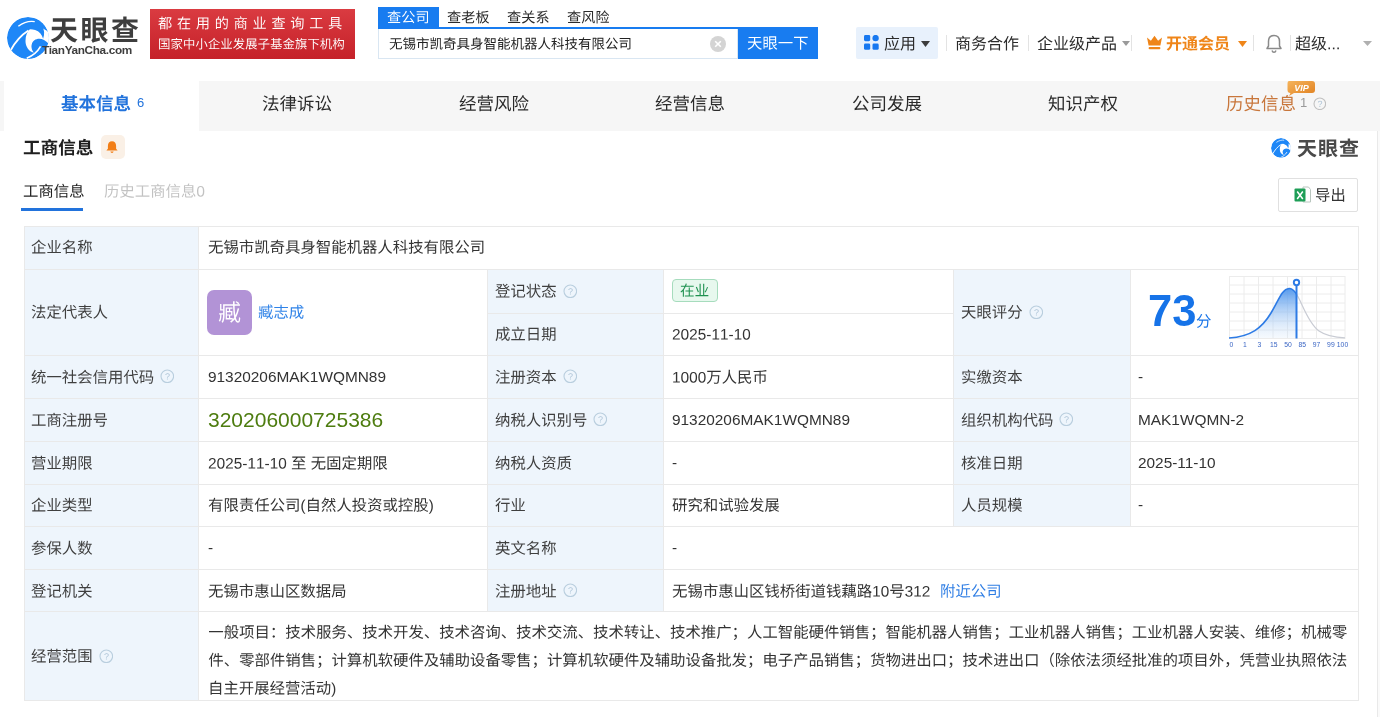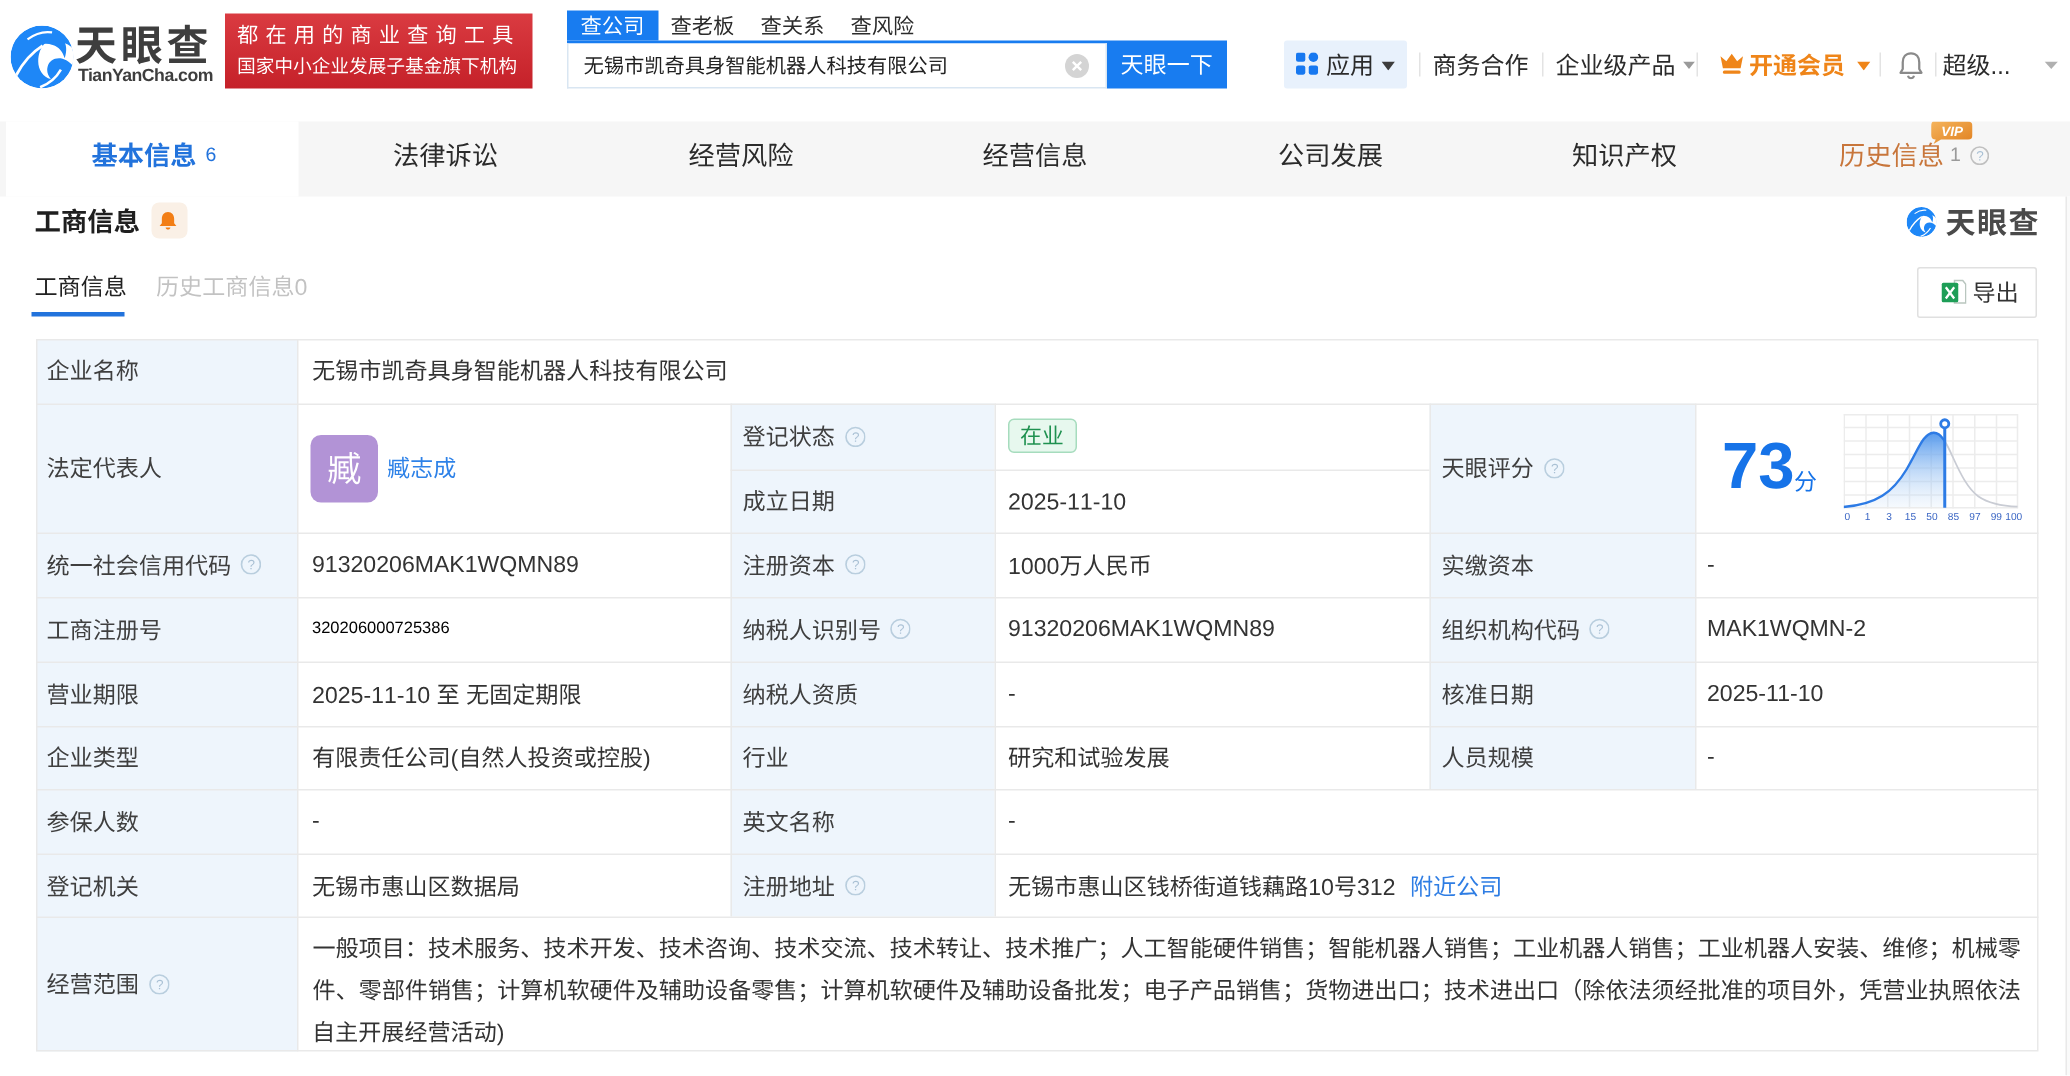--- a/index.html
+++ b/index.html
@@ -251,21 +251,21 @@
   </svg>
 <div style="position:absolute;left:0.0px;top:0.0px;width:1380.0px;height:80.0px;background:#fff;"></div>
 <svg style="position:absolute;left:7px;top:16.5px;width:42px;height:42px" viewBox="0 0 100 100">
     <use href="#swirl"></use>
   </svg>
 <svg style="position:absolute;left:50.0px;top:10.40px;width:89.00px;height:39.20px" viewBox="0 0 3179 1400" fill="#3e3e3e">
     <use href="#g0" x="0" y="1080"></use>
     <use href="#g1" x="1089" y="1080"></use>
     <use href="#g2" x="2179" y="1080"></use>
   </svg>
-<div style="position:absolute;top:41.54px;font-size:11.80px;color:#3e3e3e;font-weight:700;line-height:16.52px;white-space:pre;letter-spacing:-0.35px;left:52px;">TianYanCha.com</div>
+<div style="position:absolute;top:41.54px;font-size:11.80px;color:#3e3e3e;font-weight:700;line-height:16.52px;white-space:pre;letter-spacing:-0.35px;left:42px;">TianYanCha.com</div>
 <div style="position:absolute;left:150.0px;top:9.0px;width:205.0px;height:50.0px;background:linear-gradient(180deg,#da3b41,#c52129);"></div>
 <svg style="position:absolute;left:158.0px;top:13.06px;width:184.30px;height:19.88px" viewBox="0 0 12979 1400" fill="#fff">
     <use href="#g3" x="0" y="1080"></use>
     <use href="#g4" x="1331" y="1080"></use>
     <use href="#g5" x="2662" y="1080"></use>
     <use href="#g6" x="3993" y="1080"></use>
     <use href="#g7" x="5324" y="1080"></use>
     <use href="#g8" x="6655" y="1080"></use>
     <use href="#g9" x="7986" y="1080"></use>
     <use href="#g10" x="9317" y="1080"></use>
@@ -769,21 +769,21 @@
     <use href="#g85" x="556" y="1080"></use>
     <use href="#g85" x="1112" y="1080"></use>
     <use href="#g85" x="1668" y="1080"></use>
     <use href="#g143" x="2225" y="1080"></use>
     <use href="#g44" x="3225" y="1080"></use>
     <use href="#g144" x="4225" y="1080"></use>
     <use href="#g145" x="5225" y="1080"></use>
   </svg>
 <div style="position:absolute;top:365.72px;font-size:15.40px;color:#333;font-weight:400;line-height:21.56px;white-space:pre;left:208.0px;">91320206MAK1WQMN89</div>
 <div style="position:absolute;top:365.72px;font-size:15.40px;color:#333;font-weight:400;line-height:21.56px;white-space:pre;left:1138.0px;">-</div>
-<div style="position:absolute;top:408.72px;font-size:11px;color:#000000;font-weight:400;line-height:21.56px;white-space:pre;left:208.0px;">320206000725386</div>
+<div style="position:absolute;top:408.72px;font-size:21px;color:#4d7c0f;font-weight:400;line-height:21.56px;white-space:pre;left:208.0px;">320206000725386</div>
 <div style="position:absolute;top:408.72px;font-size:15.40px;color:#333;font-weight:400;line-height:21.56px;white-space:pre;left:672.0px;">91320206MAK1WQMN89</div>
 <div style="position:absolute;top:408.72px;font-size:15.40px;color:#333;font-weight:400;line-height:21.56px;white-space:pre;left:1138.0px;">MAK1WQMN-2</div>
 <svg style="position:absolute;left:208.0px;top:451.72px;width:179.74px;height:21.56px" viewBox="0 0 11671 1400" fill="#333">
     <use href="#g139" x="0" y="1080"></use>
     <use href="#g85" x="556" y="1080"></use>
     <use href="#g139" x="1112" y="1080"></use>
     <use href="#g140" x="1668" y="1080"></use>
     <use href="#g141" x="2225" y="1080"></use>
     <use href="#g142" x="2558" y="1080"></use>
     <use href="#g142" x="3114" y="1080"></use>

